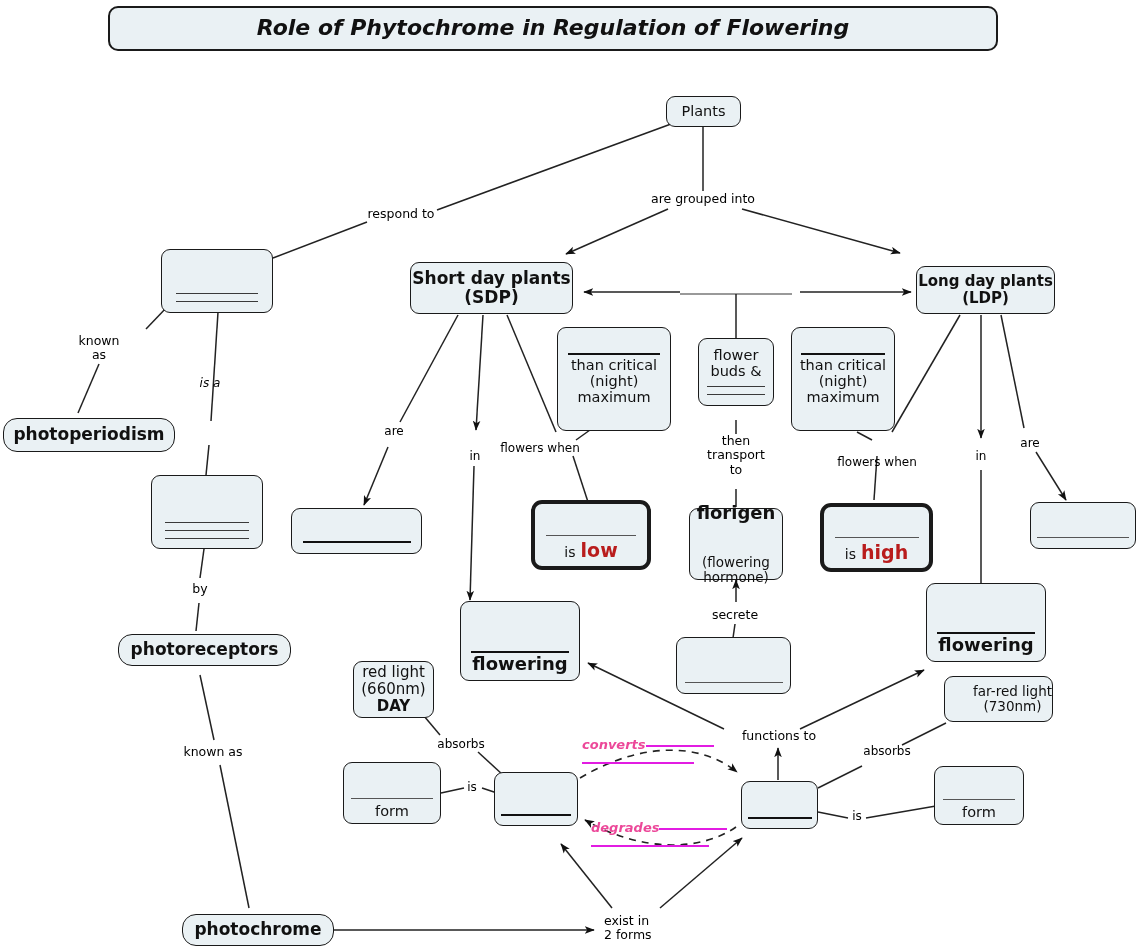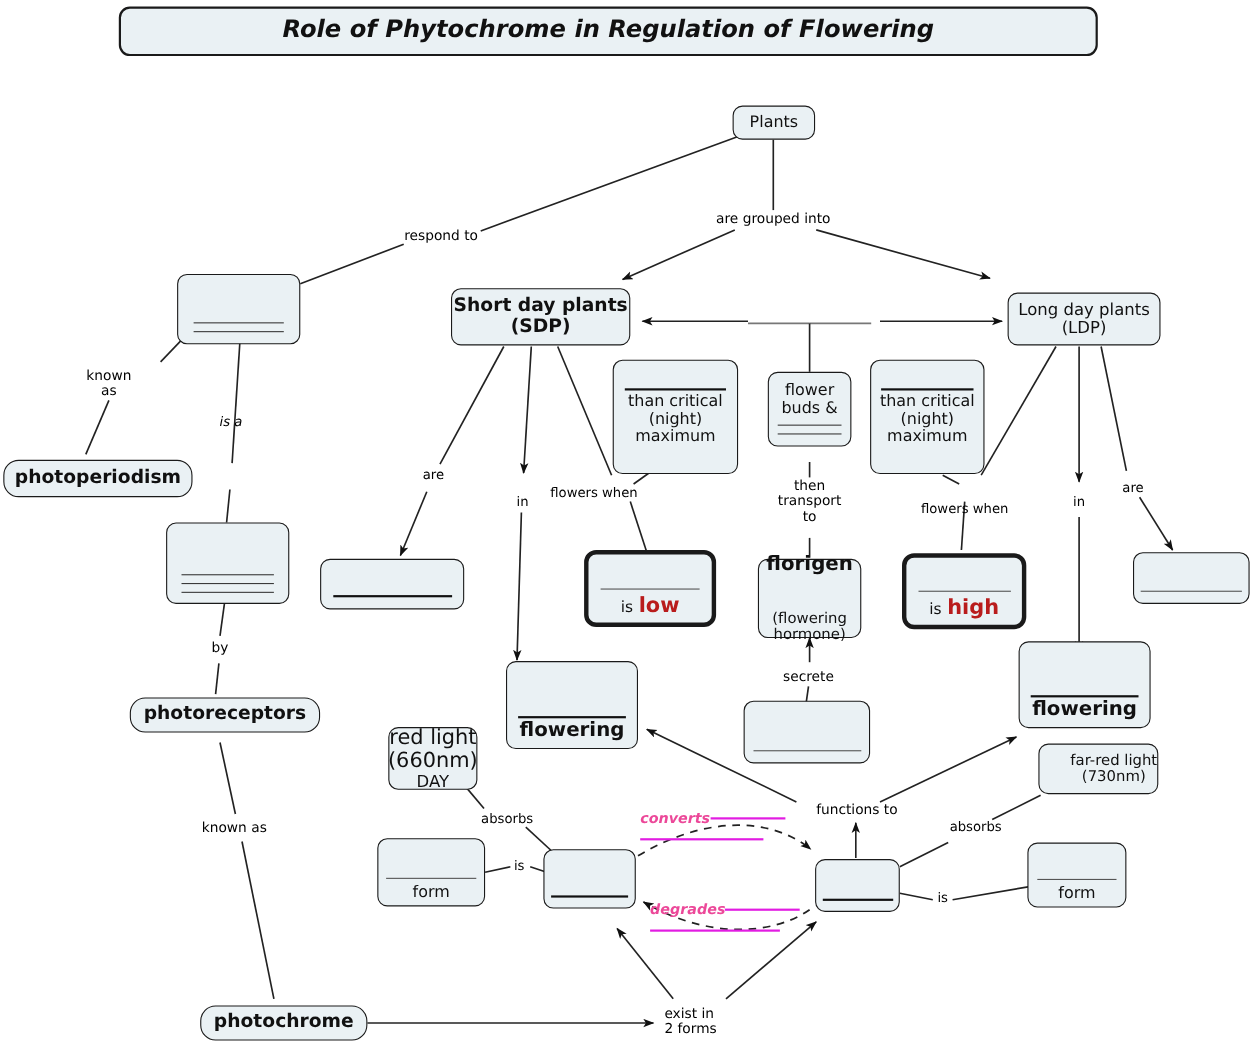--- a/index.html
+++ b/index.html
@@ -18,21 +18,21 @@
     text-align:center;color:#111;line-height:1.12;
   }
   .node.thick{border-width:4px;border-radius:11px;}
   .node.title{
     border-radius:10px;border-width:2px;
   }
   .t-title{
     font-weight:bold;font-style:italic;font-size:22px;letter-spacing:0px;
     font-family:"DejaVu Sans","Liberation Sans",sans-serif;
   }
-  .t-bold{font-weight:normal;font-size:15px;}
+  .t-bold{font-weight:bold;font-size:15px;}
   .t-bold-lg{font-weight:bold;font-size:17px;}
   .t-plain{font-size:14.5px;}
   
   .blank{
     display:block;border-bottom:1.7px solid #3a3a3a;height:0;margin:3px auto 4px auto;
   }
   .blank.dark{border-bottom:2.3px solid #111;}
   .lab{
     position:absolute;font-size:12.5px;color:#000000;text-align:center;
     line-height:1.15;white-space:pre-line;
@@ -241,21 +241,21 @@
   <div class="node" style="left:926px;top:583px;width:120px;height:79px;justify-content:flex-end;padding-bottom:6px;">
     <span class="blank dark" style="width:98px;margin-bottom:1px;"></span>
     <span class="t-bold-lg" style="font-size:18px;">flowering</span>
   </div>
 
   <div class="node" style="left:676px;top:637px;width:115px;height:57px;justify-content:flex-end;padding-bottom:6px;">
     <span class="blank" style="width:98px;border-bottom-color:#555;"></span>
   </div>
 
   <div class="node" style="left:353px;top:661px;width:81px;height:57px;">
-    <span class="t-plain" style="white-space:pre-line;font-size:19px;">red light
+    <span class="t-plain" style="white-space:pre-line;font-size:15px;">red light
 (660nm)</span>
     <span class="t-bold" style="font-size:15px;">DAY</span>
   </div>
 
   <div class="node" style="left:944px;top:676px;width:109px;height:46px;align-items:flex-end;">
     <span class="t-plain" style="white-space:pre-line;font-size:13.5px;">far-red light
 (730nm)</span>
   </div>
 
   <div class="node" style="left:343px;top:762px;width:98px;height:62px;justify-content:flex-end;padding-bottom:4px;">

